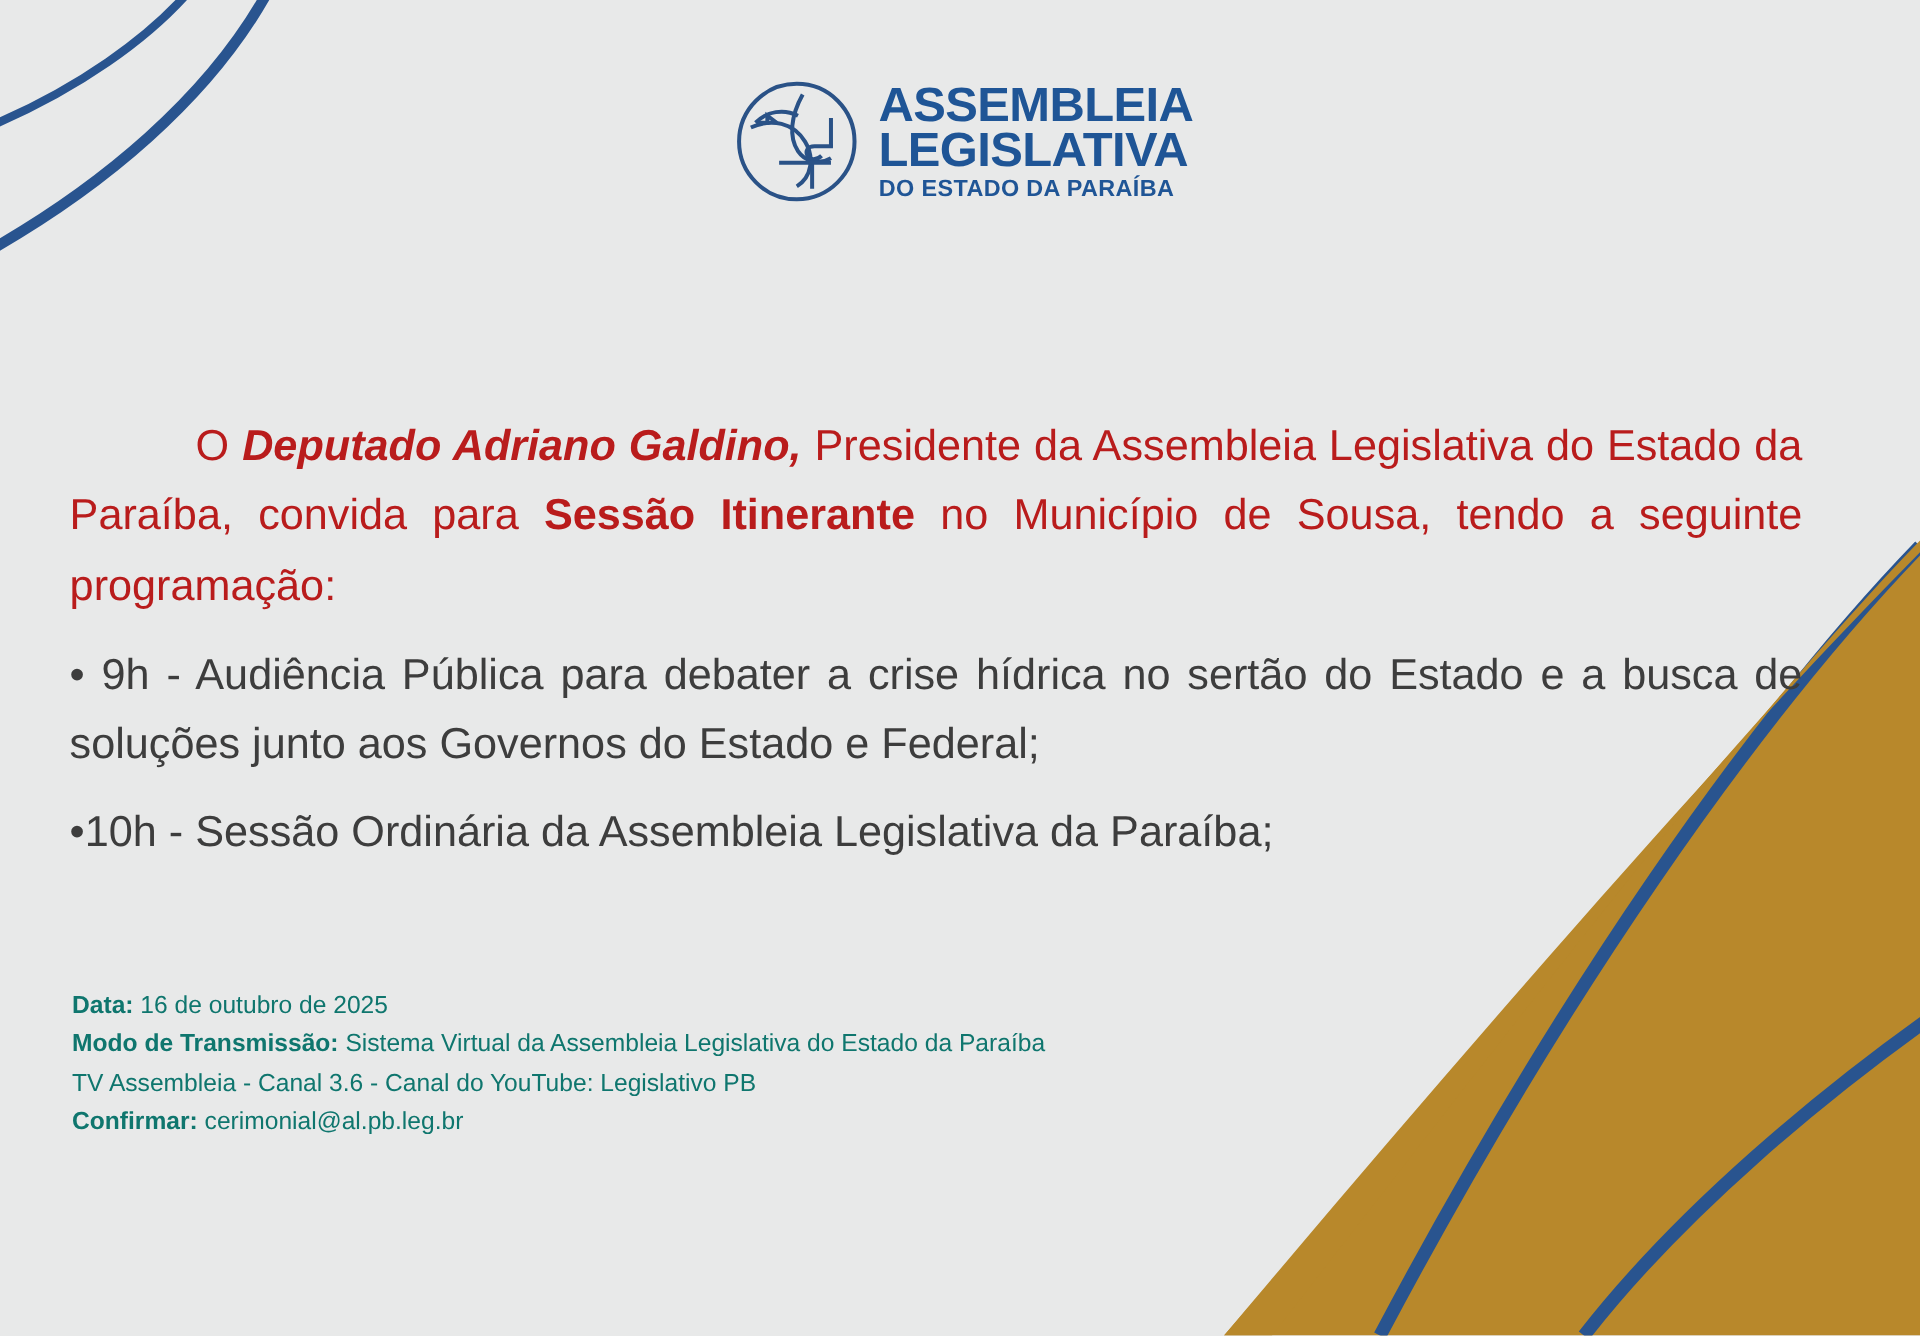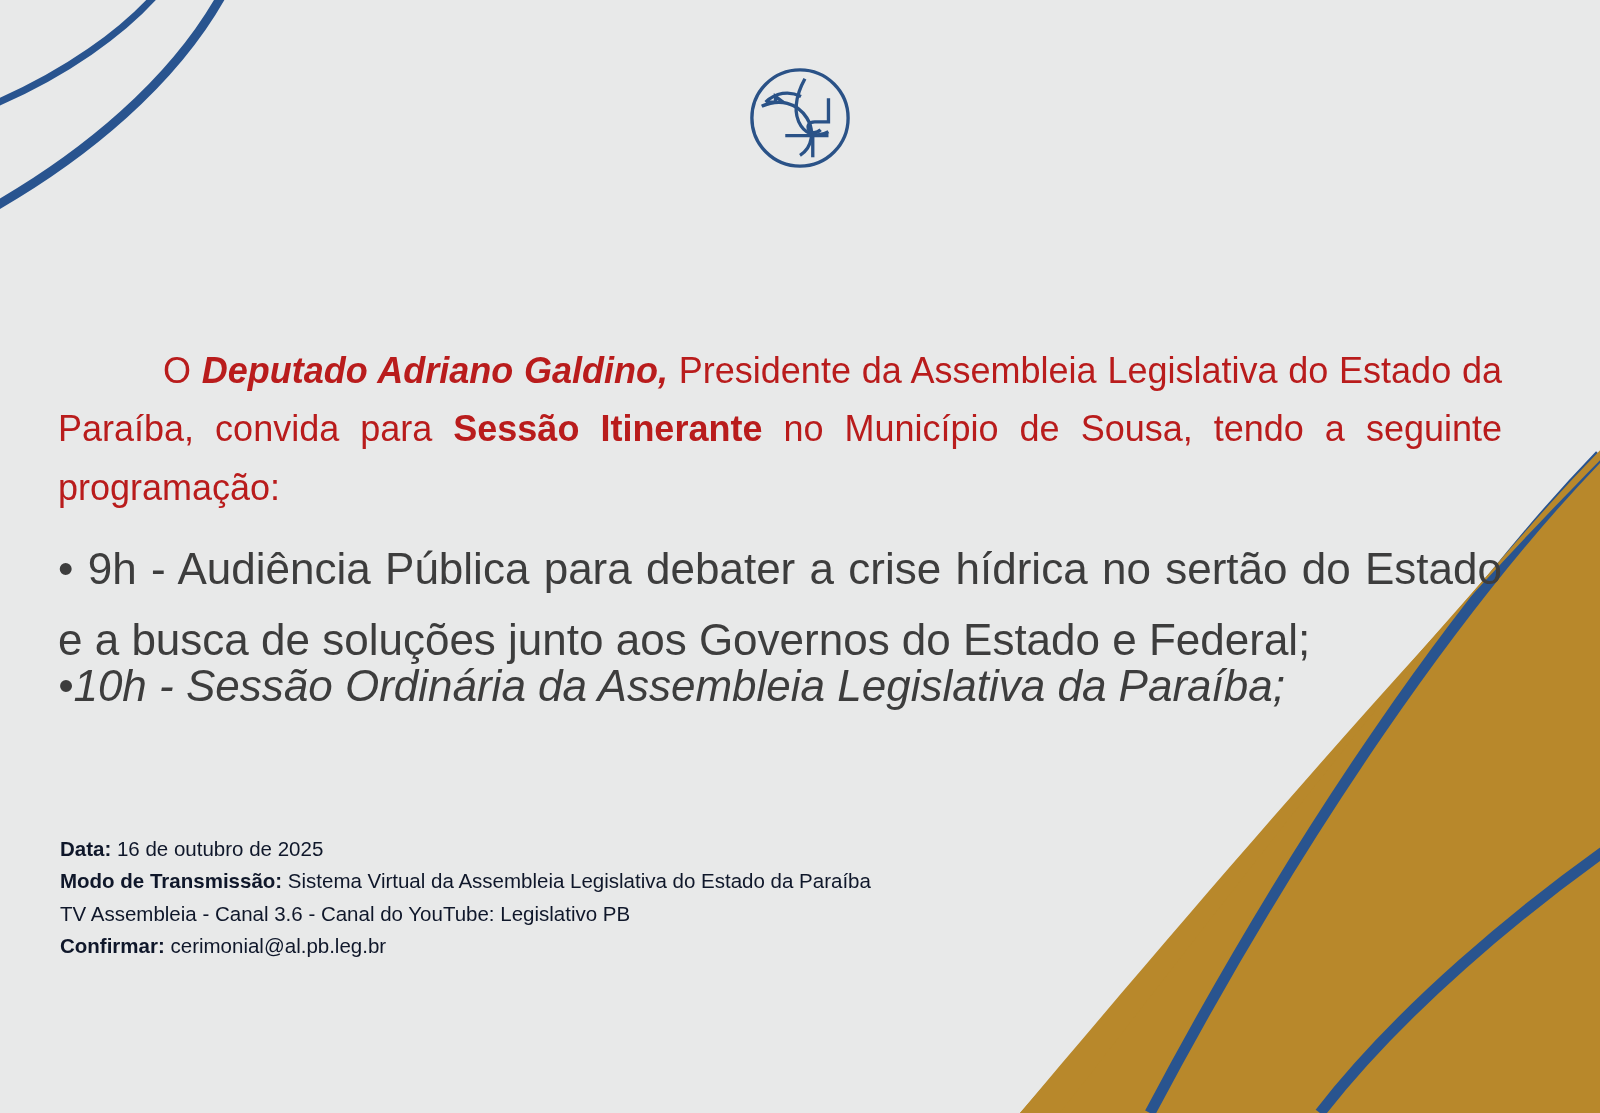--- a/index.html
+++ b/index.html
@@ -99,39 +99,38 @@
     text-indent: 105px;
   }
   .body-text b { font-weight: bold; }
   .body-text .bi { font-weight: bold; font-style: italic; }
 
   
   .bullet-block {
     position: absolute;
     left: 58px;
     width: 1444px;
-    font-size: 44px;
+    font-size: 36px;
     line-height: 1.62;
     color: #3d3d3d;
     text-align: justify;
     text-justify: inter-word;
   }
   #bullet-1 { top: 533px; }
-  #bullet-2 { top: 650px; font-style: italic; }
+  #bullet-2 { top: 664px; }
 
   
   .footer-block {
     position: absolute;
     top: 822px;
     left: 60px;
     width: 1060px;
     font-size: 20.5px;
     line-height: 1.58;
-    color: #0f172a;
-    margin-top: 11px;
+    color: #0f766e;
   }
   .footer-line { white-space: nowrap; }
   .footer-line b { font-weight: bold; }
 </style>
 </head>
 <body>
 
 <svg id="decor-layer" viewBox="0 0 1600 1113" width="1600" height="1113" xmlns="http://www.w3.org/2000/svg">
 
   <path d="M -20 215 C 80 160 180 80 230 -20" fill="none" stroke="#29548f" stroke-width="9"></path>
@@ -160,20 +159,25 @@
       <svg class="logo-mark" viewBox="0 0 110 112" xmlns="http://www.w3.org/2000/svg">
         <circle cx="55" cy="56" r="49" fill="none" stroke="#2a5287" stroke-width="3.4"></circle>
         <path d="M 16 44 C 34 36 52 40 62 56 C 70 69 68 86 55 94" fill="none" stroke="#2a5287" stroke-width="3.4"></path>
         <path d="M 20 40 C 30 30 44 28 56 34 L 56 34" fill="none" stroke="#2a5287" stroke-width="3.4"></path>
         <path d="M 60 16 C 50 34 48 52 56 64 C 62 73 74 76 84 70" fill="none" stroke="#2a5287" stroke-width="3.4"></path>
         <path d="M 22 40 L 30 40 L 30 34 L 38 40" fill="none" stroke="#2a5287" stroke-width="3.4"></path>
         <path d="M 84 36 L 84 60 L 70 60 C 64 60 62 64 64 68 C 66 72 72 72 76 68" fill="none" stroke="#2a5287" stroke-width="3.4"></path>
         <line x1="68" y1="72" x2="68" y2="96" stroke="#2a5287" stroke-width="3.4"></line>
         <line x1="40" y1="74" x2="84" y2="74" stroke="#2a5287" stroke-width="3.4"></line>
       </svg>
+      <div class="logo-words">
+        <div class="logo-line1">ASSEMBLEIA</div>
+        <div class="logo-line2">LEGISLATIVA</div>
+        <div class="logo-line3">DO ESTADO DA PARAÍBA</div>
+      </div>
     </div>
   </div>
 
 
   <div class="body-text"><span>O </span><span class="bi">Deputado Adriano Galdino,</span><span> Presidente da Assembleia Legislativa do Estado da Paraíba, convida para </span><b>Sessão Itinerante</b><span> no Município de Sousa, tendo a seguinte programação:</span></div>
 
   <div class="bullet-block" id="bullet-1">• 9h - Audiência Pública para debater a crise hídrica no sertão do Estado e a busca de soluções junto aos Governos do Estado e Federal;</div>
   <div class="bullet-block" id="bullet-2">•10h - Sessão Ordinária da Assembleia Legislativa da Paraíba;</div>
 
   <div class="footer-block">

